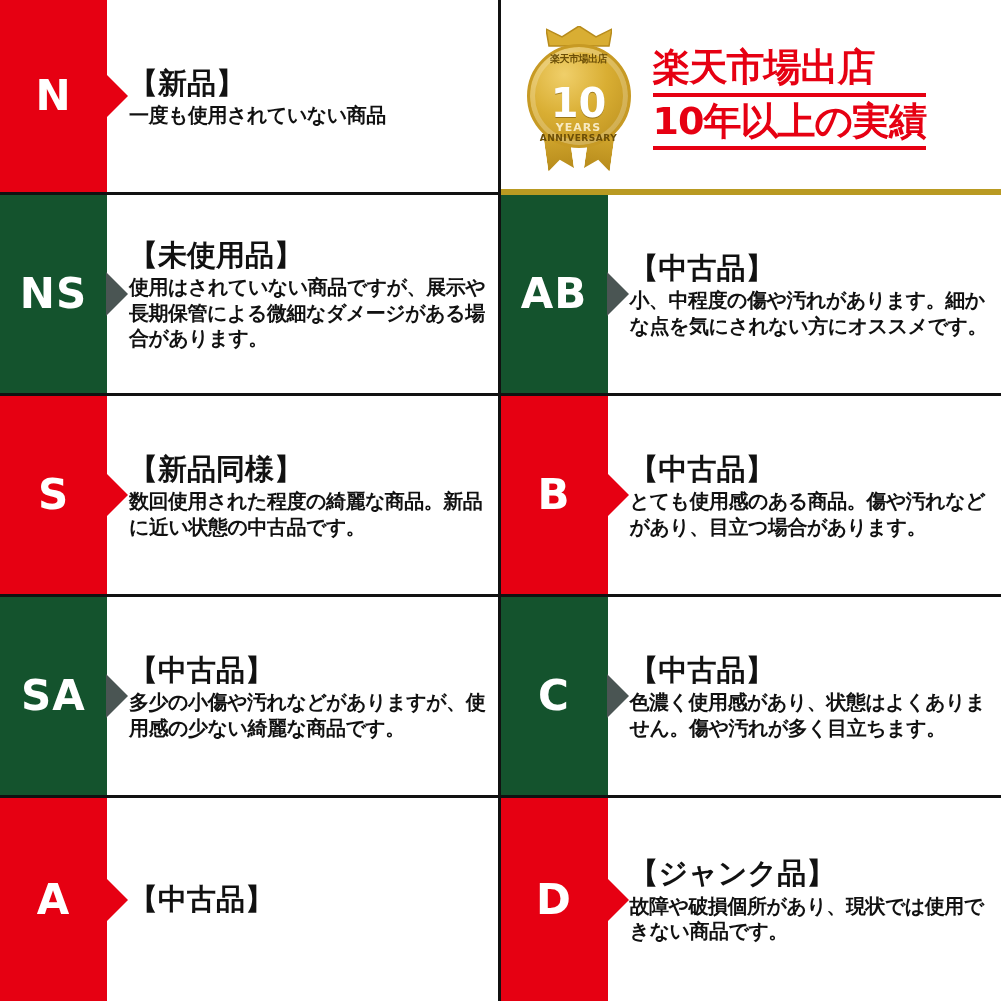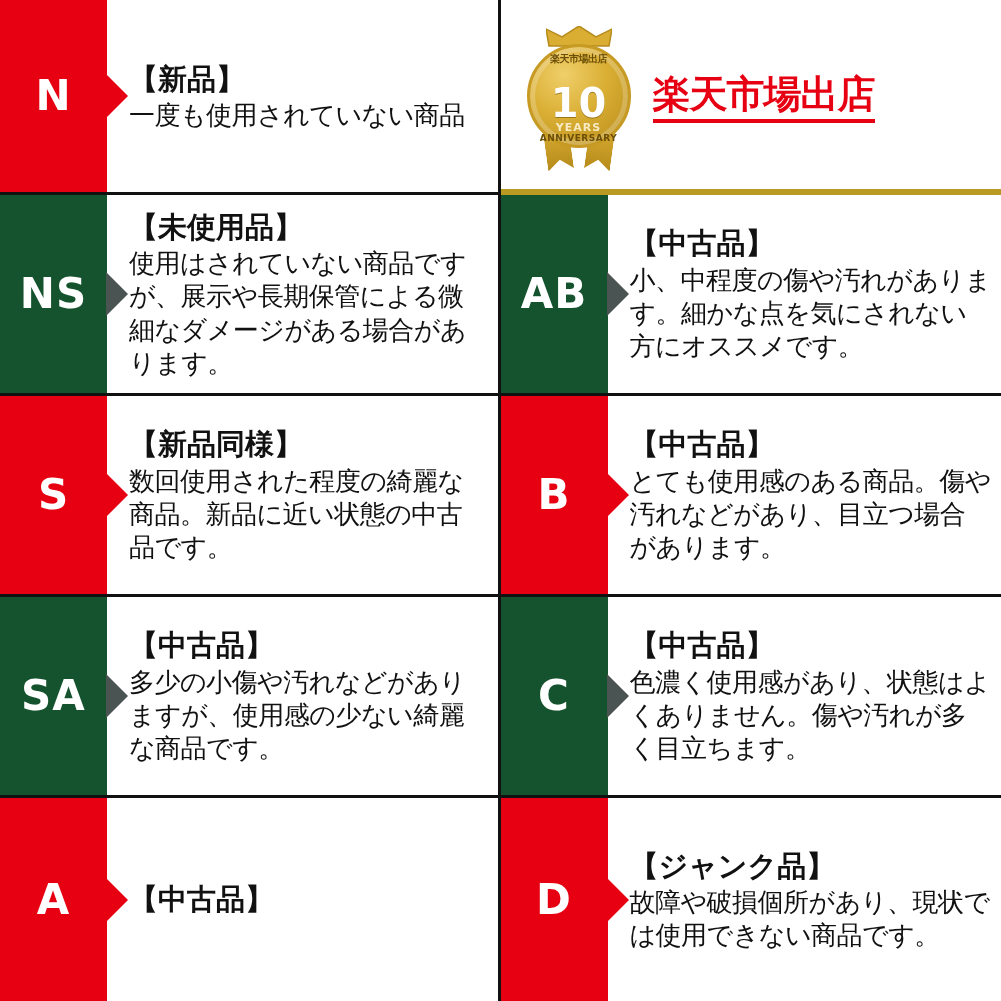--- a/index.html
+++ b/index.html
@@ -94,22 +94,22 @@
   }
   .desc-title {
     color: #111111;
     font-size: 29px;
     font-weight: bold;
     line-height: 1.22;
     margin-bottom: 2px;
   }
   .desc-body {
     color: #111111;
-    font-size: 26px;
-    font-weight: normal;
+    font-size: 20px;
+    font-weight: bold;
     line-height: 1.28;
     letter-spacing: -0.5px;
   }
 
   
   .promo {
     position: relative;
     display: flex;
     align-items: center;
     justify-content: flex-start;
@@ -247,20 +247,21 @@
         <div class="seal-ribbon-r"></div>
         <div class="seal-circle">
           <div class="seal-top-text">楽天市場出店</div>
           <div class="seal-num">10</div>
           <div class="seal-years">YEARS</div>
           <div class="seal-anniv">ANNIVERSARY</div>
         </div>
       </div>
       <div class="promo-text">
         <div class="promo-line underline">楽天市場出店</div>
+        <div class="promo-line underline">10年以上の実績</div>
       </div>
     </div>
 
     <div class="cell">
       <div class="badge gray">
         <span class="badge-text">NS</span>
         <span class="notch"></span>
       </div>
       <div class="desc">
         <div class="desc-title">【未使用品】</div>

